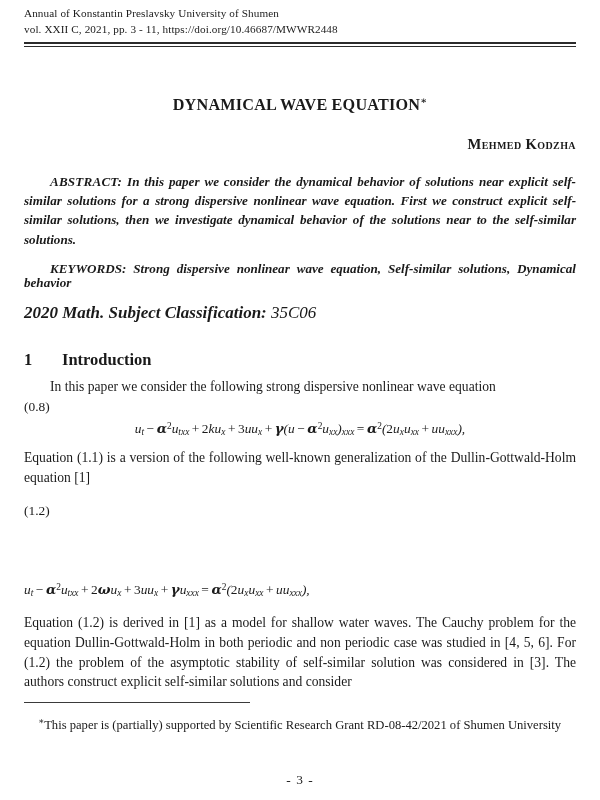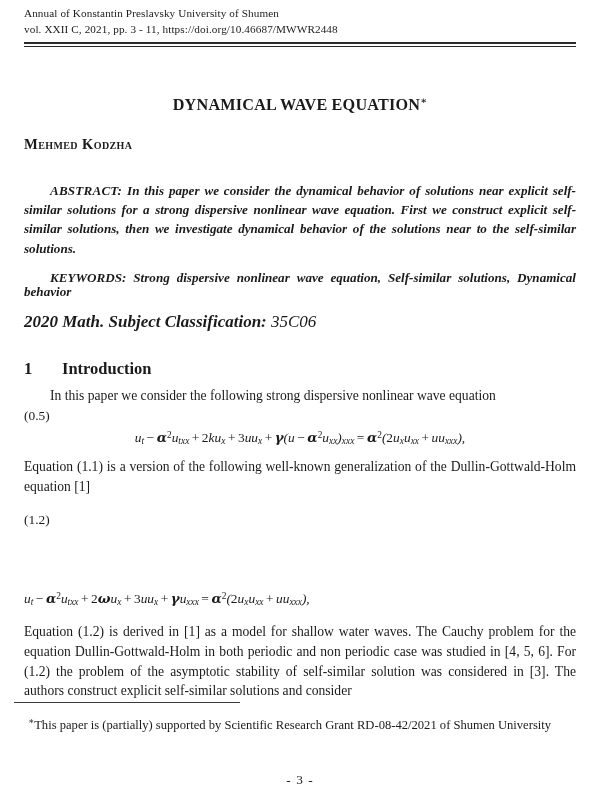--- a/index.html
+++ b/index.html
@@ -50,30 +50,30 @@
     line-height: 21px;
     letter-spacing: 0.2px;
   }
   .title .sup {
     font-size: 10px;
     vertical-align: super;
     font-weight: bold;
   }
   .author {
     margin-top: 19px;
-    text-align: left;
+    text-align: right;
     font-size: 14.6px;
     font-variant: small-caps;
     letter-spacing: 0.4px;
     font-weight: bold;
   }
 
   
   .abs-block {
-    margin-top: 28px;
+    margin-top: 19px;
     font-style: italic;
     font-weight: bold;
     font-size: 13.1px;
     line-height: 19.4px;
     text-align: justify;
     text-indent: 26px;
   }
   .abs-block .lead {
     font-style: italic;
     font-weight: bold;
@@ -152,21 +152,21 @@
   sup.p {
     font-size: 0.70em;
     font-style: normal;
     vertical-align: 0.48em;
     line-height: 0;
   }
 
   
   .footnote-wrap {
     position: absolute;
-    left: 14px;
+    left: 24px;
     right: 24px;
     top: 702px;
   }
   .footnote-rule {
     width: 226px;
     border-top: 1.1px solid #3a3a3a;
     margin-bottom: 9px;
   }
   .footnote {
     font-size: 12.6px;
@@ -223,21 +223,21 @@
     <span class="msc-code">35C06</span>
   </div>
 
   <div class="section-head">
     <span class="num">1</span>
     <span>Introduction</span>
   </div>
 
   <div class="body-par indent">In this paper we consider the following strong dispersive nonlinear wave equation</div>
 
-  <div class="eqtag-line">(0.5)</div>
+  <div class="eqtag-line">(0.8)</div>
   <div class="equation" aria-describedby="eq1-src">
     <span class="mi">u</span><sub class="s">t</sub><span class="op">−</span><span class="mg">α</span><sup class="p">2</sup><span class="mi">u</span><sub class="s">txx</sub><span class="op">+</span><span class="mn">2</span><span class="mi">ku</span><sub class="s">x</sub><span class="op">+</span><span class="mn">3</span><span class="mi">uu</span><sub class="s">x</sub><span class="op">+</span><span class="mg">γ</span><span class="mi">(u</span><span class="op">−</span><span class="mg">α</span><sup class="p">2</sup><span class="mi">u</span><sub class="s">xx</sub><span class="mi">)</span><sub class="s">xxx</sub><span class="op">=</span><span class="mg">α</span><sup class="p">2</sup><span class="mi">(</span><span class="mn">2</span><span class="mi">u</span><sub class="s">x</sub><span class="mi">u</span><sub class="s">xx</sub><span class="op">+</span><span class="mi">uu</span><sub class="s">xxx</sub><span class="mi">),</span>
   </div>
 
   <div class="body-par">Equation (1.1) is a version of the following well-known generalization of the Dullin-Gottwald-Holm equation [1]</div>
 
   <div class="equation tagged" style="margin-top:12px;">
     <span class="tag">(1.2)</span>
     <span class="eq-body">
       <span class="mi">u</span><sub class="s">t</sub><span class="op">−</span><span class="mg">α</span><sup class="p">2</sup><span class="mi">u</span><sub class="s">txx</sub><span class="op">+</span><span class="mn">2</span><span class="mg">ω</span><span class="mi">u</span><sub class="s">x</sub><span class="op">+</span><span class="mn">3</span><span class="mi">uu</span><sub class="s">x</sub><span class="op">+</span><span class="mg">γ</span><span class="mi">u</span><sub class="s">xxx</sub><span class="op">=</span><span class="mg">α</span><sup class="p">2</sup><span class="mi">(</span><span class="mn">2</span><span class="mi">u</span><sub class="s">x</sub><span class="mi">u</span><sub class="s">xx</sub><span class="op">+</span><span class="mi">uu</span><sub class="s">xxx</sub><span class="mi">),</span>

